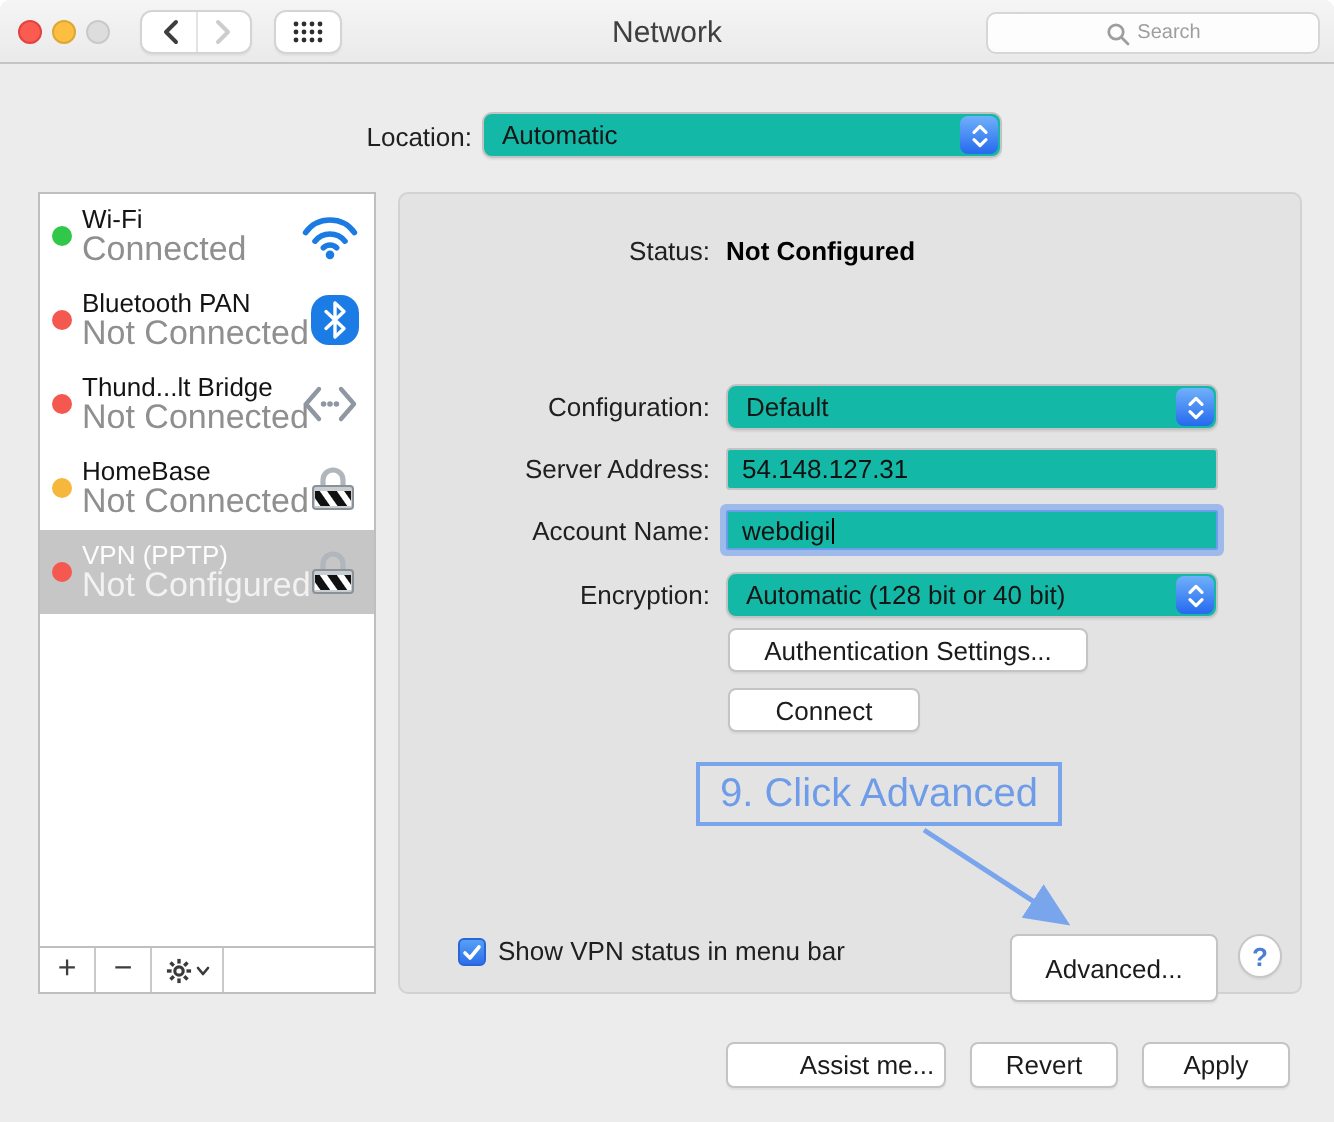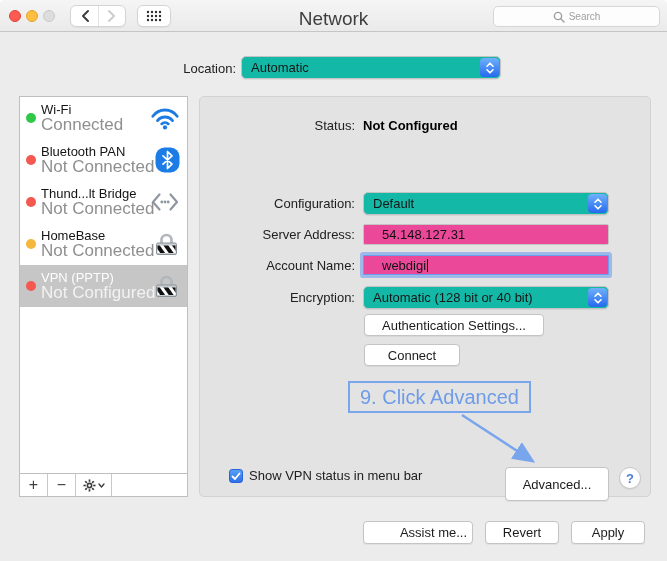--- a/index.html
+++ b/index.html
@@ -14,21 +14,21 @@
   .tl-close { left:9px;  background:#fc5b52; border:0.5px solid #e1443d; }
   .tl-min   { left:26px; background:#fdbe41; border:0.5px solid #e0a632; }
   .tl-zoom  { left:43px; background:#ddddde; border:0.5px solid #c9c9c9; }
   .nav-seg { position:absolute; left:70px; top:5px; height:22px; display:flex;
     background:#fff; border:1px solid #d4d4d4; border-radius:6px; box-shadow:0 1px 1px rgba(0,0,0,.05); overflow:hidden; }
   .nav-btn { width:27px; height:100%; display:flex; align-items:center; justify-content:center; }
   .nav-btn + .nav-btn { border-left:1px solid #e3e3e3; }
   .grid-btn { position:absolute; left:137px; top:5px; width:34px; height:22px; background:#fff;
     border:1px solid #d4d4d4; border-radius:6px; box-shadow:0 1px 1px rgba(0,0,0,.05);
     display:flex; align-items:center; justify-content:center; }
-  .win-title { position:absolute; left:0; right:0; top:8px; text-align:center; color:#3f3f3f; font-size:19px; }
+  .win-title { position:absolute; left:0; right:0; top:8px; text-align:center; color:#3f3f3f; font-size:15px; }
   .search-field { position:absolute; left:493px; top:6px; width:167px; height:21px; background:rgba(255,255,255,.85);
     border:1px solid #d6d6d6; border-radius:5px; display:flex; align-items:center; justify-content:center; gap:4px; }
   .search-field span { color:#9e9e9e; font-size:10px; }
 
   
   .loc-label { position:absolute; left:120px; top:61px; width:116px; text-align:right; color:#202020; }
 
   
   .popup { background:#14b8a6; border:1px solid #c3c3c3; border-radius:5px; display:flex; align-items:stretch;
     box-shadow:0 1px 1px rgba(0,0,0,.07); overflow:hidden; }
@@ -54,22 +54,22 @@
   .sf-btn { display:flex; align-items:center; justify-content:center; color:#3e3e3e;
     border-right:1px solid #c9c9c9; }
   .sf-add,.sf-remove { width:28px; font-size:16px; }
   .sf-action { width:36px; gap:2px; }
 
   
   .panel { position:absolute; left:199px; top:96px; width:452px; height:401px; background:#e3e3e3;
     border:1px solid #d2d2d2; border-radius:5px; }
   .p-label { position:absolute; left:0; width:155px; text-align:right; color:#202020; }
   .p-bold { font-weight:bold; color:#000; }
-  .field { position:absolute; background:#ec4899; border:1px solid #c3c3c3; border-radius:2px;
-    display:flex; align-items:center; padding-left:18px; color:#111; }
+  .field { position:absolute; background:#14b8a6; border:1px solid #c3c3c3; border-radius:2px;
+    display:flex; align-items:center; padding-left:7px; color:#111; }
   .field-focus { border:1px solid #6a9eea; box-shadow:0 0 0 3px rgba(120,165,238,.65); border-radius:1px; }
   .caret { display:inline-block; width:1px; height:13px; background:#000; margin-left:1px; }
   .btn { background:#fff; border:1px solid #c4c4c4; border-radius:4px; box-shadow:0 1px 1px rgba(0,0,0,.06);
     font-size:13px; color:#1b1b1b; display:flex; align-items:center; justify-content:center;
     font-family:"Liberation Sans","DejaVu Sans",sans-serif; }
   .annotation-box { position:absolute; left:148px; top:284px; width:183px; height:32px;
     border:2px solid #79a5ec; display:flex; align-items:center; justify-content:center;
     color:#6f9ce8; font-size:20px; font-weight:300; background:transparent; }
   .arrow-overlay { position:absolute; left:0; top:0; width:452px; height:401px; pointer-events:none; }
   .checkbox { position:absolute; left:29px; top:372px; width:14px; height:14px; border-radius:3px;

